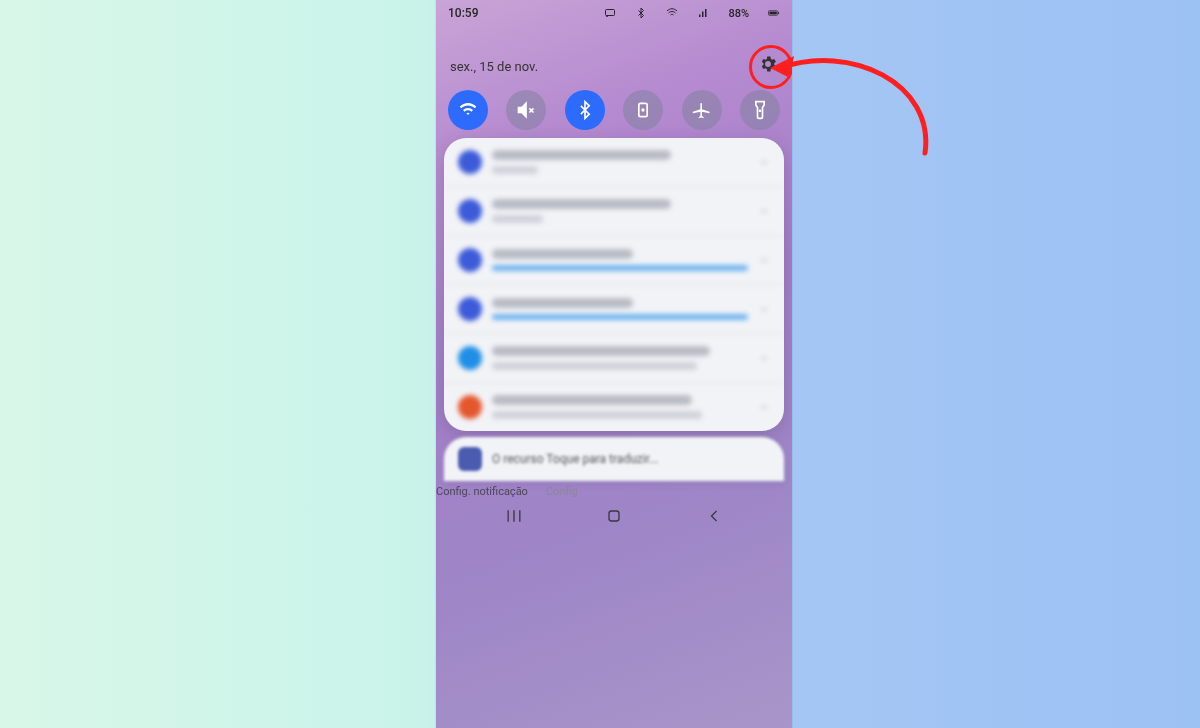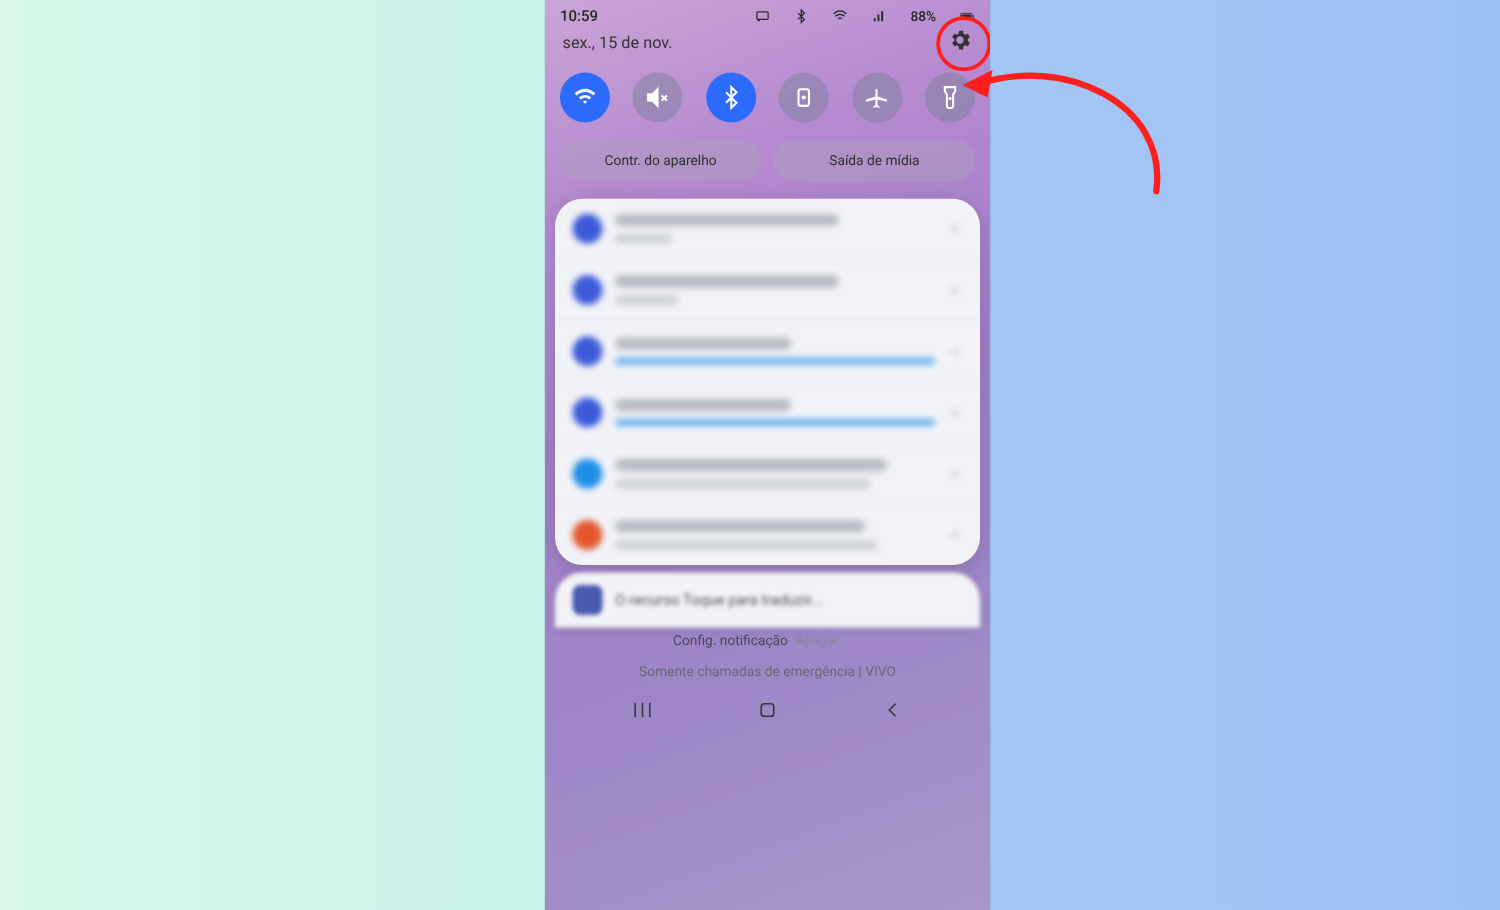--- a/index.html
+++ b/index.html
@@ -5,21 +5,21 @@
   html,body{margin:0;padding:0;width:1200px;height:728px;font-family:-apple-system,BlinkMacSystemFont,"Segoe UI",Roboto,Arial,sans-serif;overflow:hidden;}
   .stage{width:1200px;height:728px;background:linear-gradient(90deg,#d8f7e8 0%,#c9f3ea 35%,#a5c7f5 60%,#9cc1f3 100%);position:relative;}
   .phone{position:absolute;left:436px;top:0;width:356px;height:728px;border-radius:0;overflow:hidden;
          background:linear-gradient(160deg,#c9a4d6 0%,#b58ad0 20%,#a37ec9 45%,#9e86c7 70%,#a995c9 100%);
          box-shadow:0 0 0 1px rgba(0,0,0,.05);}
   
   .statusbar{display:flex;align-items:center;justify-content:space-between;padding:6px 12px 2px 12px;font-size:12px;color:#262626;font-weight:500;}
   .status-icons{display:flex;align-items:center;gap:19px;font-size:11px;}
   .status-icons svg{width:12px;height:12px;fill:#262626;}
   .battery-pct{font-size:11px;}
-  .date-row{display:flex;align-items:center;justify-content:space-between;padding:0 14px 4px 14px;}
+  .date-row{display:flex;align-items:center;justify-content:space-between;padding:0 14px 4px 14px;margin-top:32px;}
   .date-row .date{font-size:13px;color:#343434;}
   .gear-wrap{position:relative;}
   .gear{width:20px;height:20px;fill:#333;cursor:pointer;}
   .gear-circle{position:absolute;left:-9px;top:-9px;width:38px;height:38px;border:3px solid #ff1f1f;border-radius:50%;pointer-events:none;}
   
   .toggles{display:flex;justify-content:space-between;padding:8px 12px;}
   .tog{width:40px;height:40px;border-radius:50%;display:flex;align-items:center;justify-content:center;cursor:pointer;}
   .tog svg{width:20px;height:20px;fill:#fff;}
   .tog.on{background:#2d6bff;}
   .tog.off{background:rgba(130,130,160,.55);}
@@ -30,21 +30,21 @@
   .notif{display:flex;align-items:center;gap:10px;padding:12px 14px;border-bottom:1px solid #e2e3e8;position:relative;filter:blur(2.5px);}
   .notif:last-child{border-bottom:none;}
   .n-icon{width:24px;height:24px;border-radius:50%;flex:0 0 24px;}
   .n-body{flex:1;min-width:0;}
   .n-title{height:10px;border-radius:5px;background:#b9bcc4;margin-bottom:6px;}
   .n-sub{height:8px;border-radius:4px;background:#cfd2d9;width:40%;}
   .n-bar{height:6px;border-radius:3px;background:#6fb4ef;width:100%;}
   .chev{width:12px;height:12px;fill:#8d8f98;flex:0 0 12px;}
   .notif-peek{margin:6px 8px 0 8px;background:#f2f3f7;border-radius:22px 22px 0 0;padding:10px 14px;display:flex;align-items:center;gap:10px;filter:blur(1.5px);box-shadow:0 2px 10px rgba(0,0,0,.08);}
   .peek-icon{width:24px;height:24px;border-radius:6px;background:#4a5bb0;flex:0 0 24px;}
-  .footer-actions{display:flex;justify-content:center;align-items:center;gap:6px;padding:4px 18px 2px 0;font-size:11px;color:#4a4a56;}
+  .footer-actions{display:flex;justify-content:flex-start;align-items:center;gap:18px;padding:4px 18px 2px 0;font-size:11px;color:#4a4a56;}
   .footer-actions span{cursor:pointer;}
   .emergency{text-align:center;font-size:11px;color:#6a6772;padding:10px 0 8px 0;}
   .navbar{display:flex;justify-content:space-around;align-items:center;padding:6px 28px 8px 28px;}
   .navbar svg{width:20px;height:20px;fill:none;stroke:#3a3a3a;stroke-width:1.6;}
   
   .arrow-anno{position:absolute;left:760px;top:48px;width:200px;height:120px;pointer-events:none;}
   .arrow-anno path{stroke:#ff1f1f;stroke-width:5;fill:none;stroke-linecap:round;}
   .arrow-anno .head{fill:#ff1f1f;stroke:none;}
 </style>
 </head>
@@ -117,24 +117,20 @@
           </svg>
       </div>
       <div class="tog off">
         <svg viewBox="0 0 24 24">
             <path d="M7 2h10v4l-2 3v11a2 2 0 01-2 2h-2a2 2 0 01-2-2V9L7 6z" fill="none" stroke="#fff" stroke-width="2"></path>
             <circle cx="12" cy="13" r="1.5" fill="#fff"></circle>
           </svg>
       </div>
     </div>
 
-    <div class="pills">
-      <div class="pill">Contr. do aparelho</div>
-      <div class="pill">Saída de mídia</div>
-    </div>
 
     <div class="notif-stack" id="notif-list">
         <div class="notif">
           <div class="n-icon" style="background: rgb(61, 91, 217);"></div>
           <div class="n-body">
             <div class="n-title" style="width: 70%;"></div>
             <div class="n-sub" style="width: 18%;"></div>
           </div>
           <svg viewBox="0 0 24 24" class="chev">
             <path d="M7 10l5 5 5-5" fill="none" stroke="#8d8f98" stroke-width="2"></path>
@@ -192,24 +188,23 @@
         </div>
       </div>
 
     <div class="notif-peek">
       <div class="peek-icon"></div>
       <div style="font-size:12px;color:#555;white-space:nowrap;overflow:hidden;text-overflow:ellipsis;">O recurso Toque para traduzir...</div>
     </div>
 
     <div class="footer-actions">
       <span>Config. notificação</span>
-      <span style="color:#8a889a;">Apagar</span>
-    </div>
-
-    <div class="emergency">Somente chamadas de emergência | VIVO</div>
+      <span style="color:#8a889a;">Config</span>
+    </div>
+
 
     <div class="navbar">
       <svg viewBox="0 0 24 24">
           <path d="M5 5v14M12 5v14M19 5v14"></path>
         </svg>
       <svg viewBox="0 0 24 24">
           <rect x="6" y="6" width="12" height="12" rx="3"></rect>
         </svg>
       <svg viewBox="0 0 24 24">
           <path d="M15 6l-6 6 6 6"></path>

